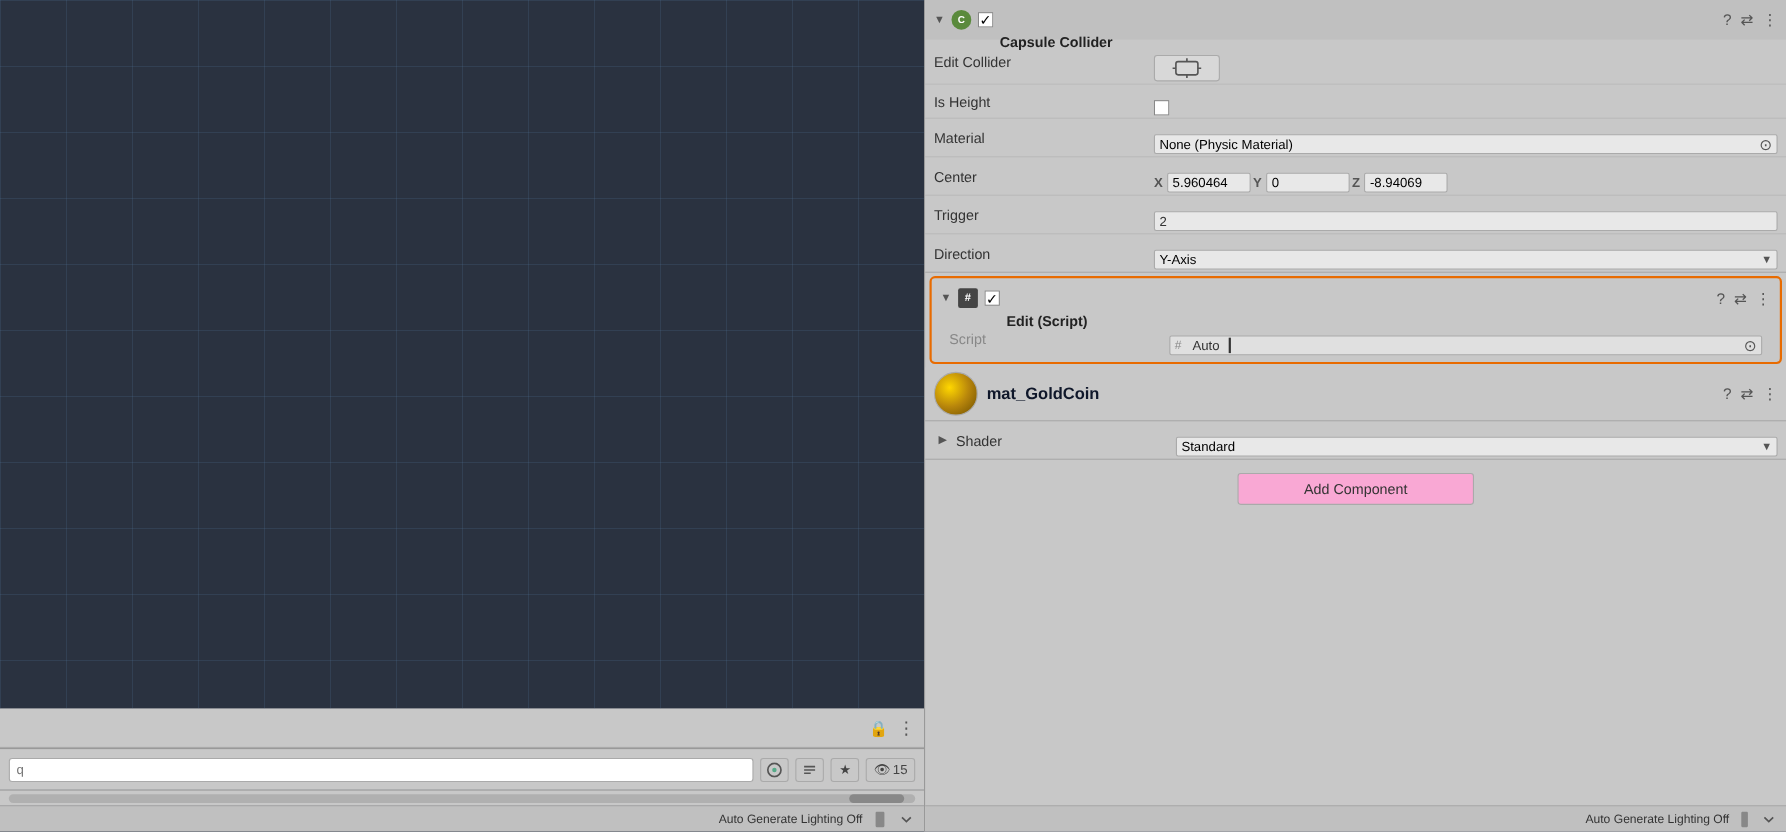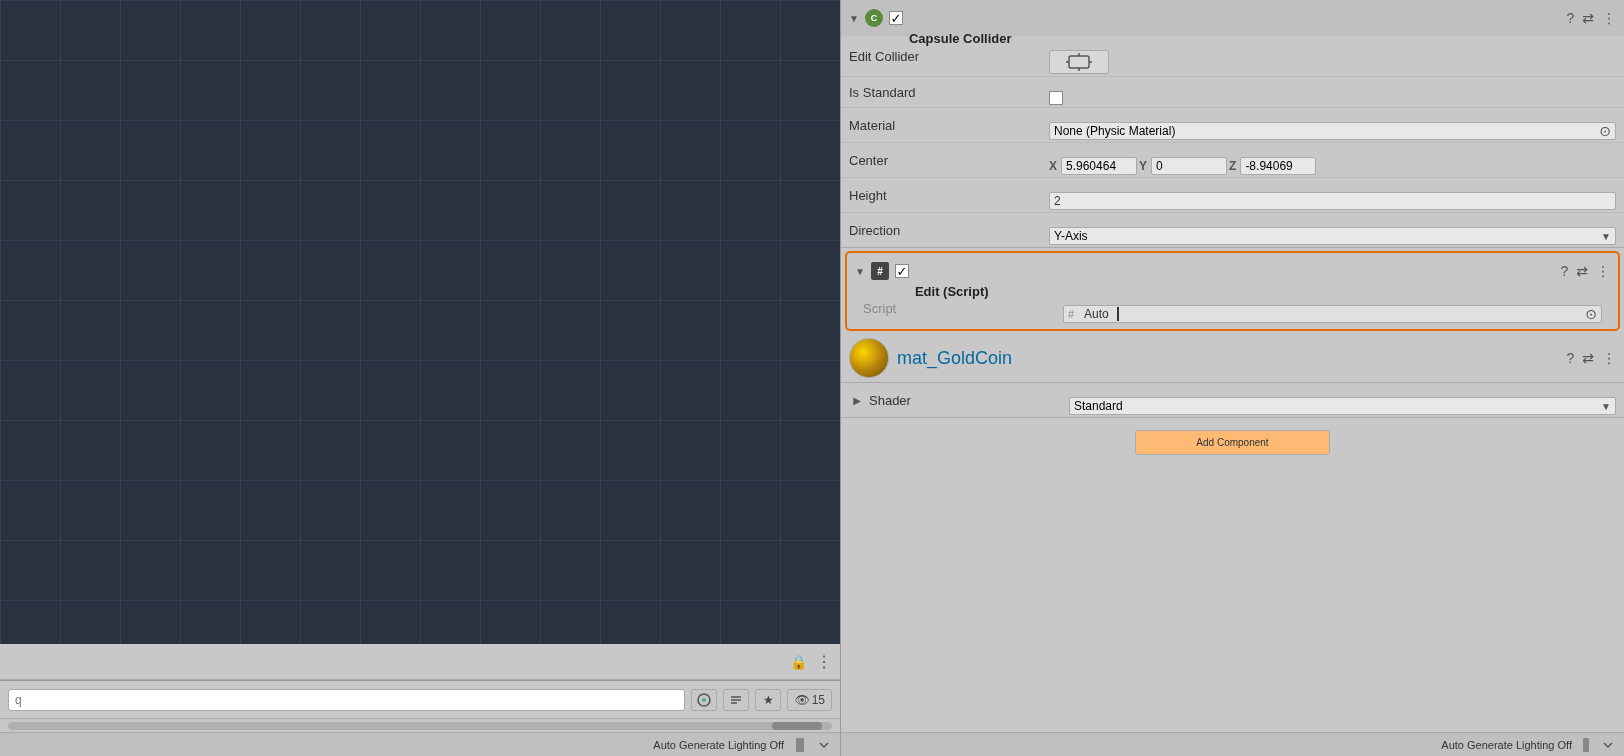--- a/index.html
+++ b/index.html
@@ -325,23 +325,23 @@
     .material-preview {
       width: 40px;
       height: 40px;
       border-radius: 50%;
       background: radial-gradient(circle at 35% 35%, #ffd700, #b8860b, #6b4c00);
       border: 1px solid #aaa;
       flex-shrink: 0;
     }
 
     .material-name {
-      font-size: 18px;
-      font-weight: 400;
-      color: #0369a1;
+      font-size: 15px;
+      font-weight: 700;
+      color: #0f172a;
       flex: 1;
     }
 
     .mat-actions {
       display: flex;
       align-items: center;
       gap: 8px;
       color: #555;
       font-size: 14px;
     }
@@ -363,25 +363,25 @@
       font-size: 10px;
     }
 
     .add-component-area {
       padding: 12px 8px;
       display: flex;
       justify-content: center;
     }
 
     .add-component-btn {
-      background: #fdba74;
+      background: #f9a8d4;
       border: 1px solid #aaa;
       border-radius: 3px;
       padding: 6px 60px;
-      font-size: 10px;
+      font-size: 13px;
       color: #333;
       cursor: pointer;
       font-weight: 500;
     }
 
     .status-bar {
       margin-top: auto;
       height: 24px;
       background: #c0c0c0;
       border-top: 1px solid #aaa;
@@ -516,21 +516,21 @@
             <line x1="14" y1="1" x2="14" y2="4" stroke="#555" stroke-width="1.5"></line>
             <line x1="14" y1="16" x2="14" y2="19" stroke="#555" stroke-width="1.5"></line>
             <line x1="1" y1="10" x2="4" y2="10" stroke="#555" stroke-width="1.5"></line>
             <line x1="24" y1="10" x2="27" y2="10" stroke="#555" stroke-width="1.5"></line>
           </svg>
         </div>
       </div>
     </div>
 
     <div class="property-row">
-      <div class="prop-label">Is Standard</div>
+      <div class="prop-label">Is Height</div>
       <div class="prop-value">
         <div class="prop-checkbox"></div>
       </div>
     </div>
 
     <div class="property-row">
       <div class="prop-label">Material</div>
       <div class="prop-value">
         <div class="prop-dropdown">
           <span>None (Physic Material)</span>
@@ -548,21 +548,21 @@
           <span class="xyz-label">Y</span>
           <input class="xyz-input" type="text" value="0" style="">
           <span class="xyz-label">Z</span>
           <input class="xyz-input" type="text" value="-8.94069" style="">
         </div>
       </div>
     </div>
 
 
     <div class="property-row">
-      <div class="prop-label">Height</div>
+      <div class="prop-label">Trigger</div>
       <div class="prop-value">
         <input class="prop-input" type="text" value="2" style="width: 100%;">
       </div>
     </div>
 
     <div class="property-row">
       <div class="prop-label">Direction</div>
       <div class="prop-value">
         <div class="prop-dropdown">
           <span>Y-Axis</span>

